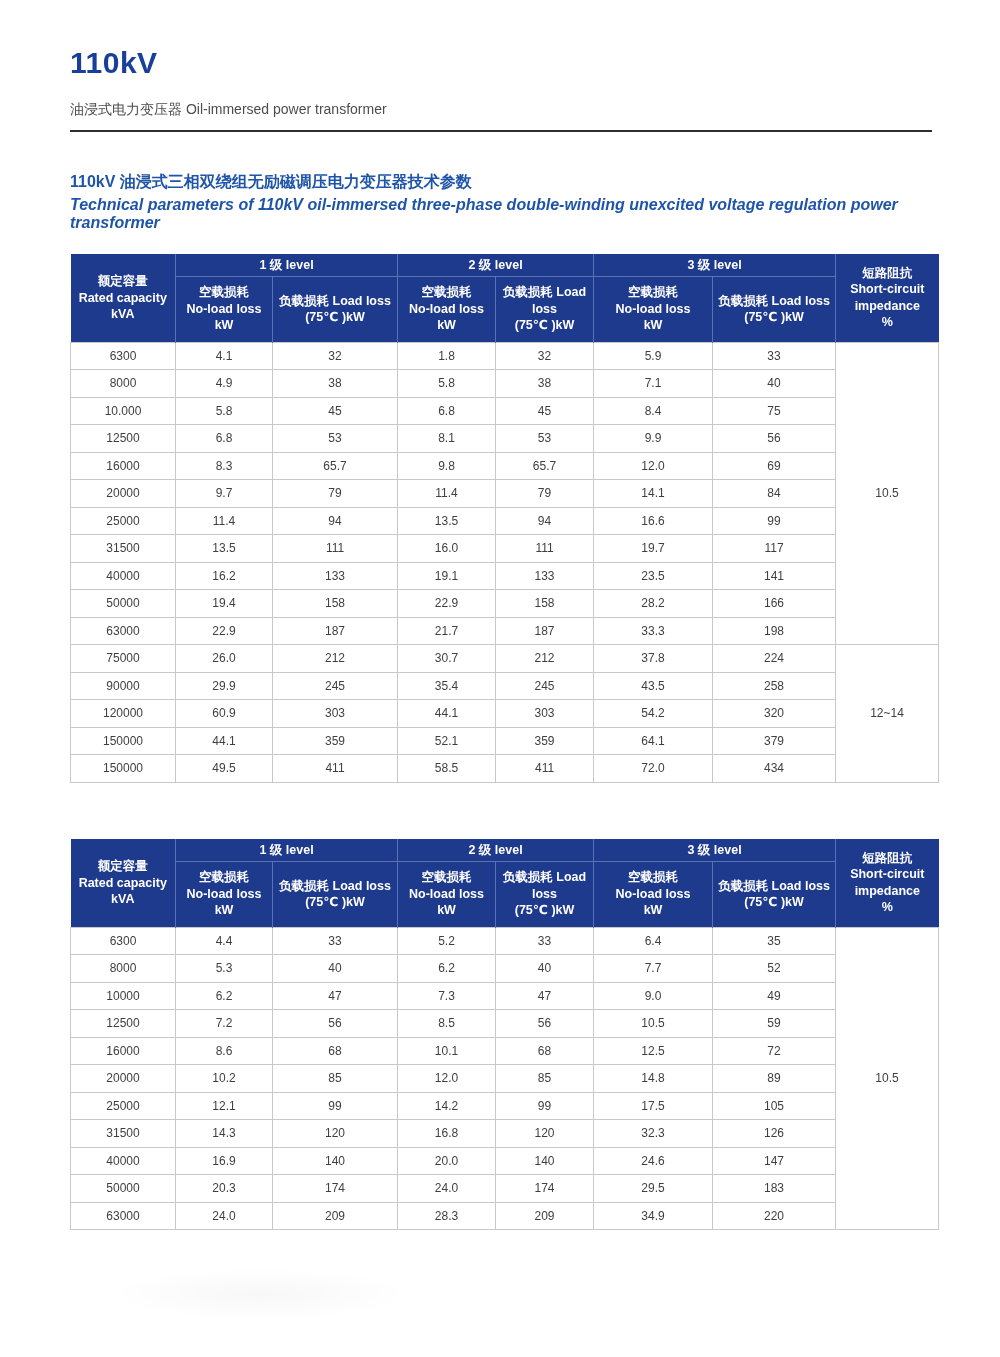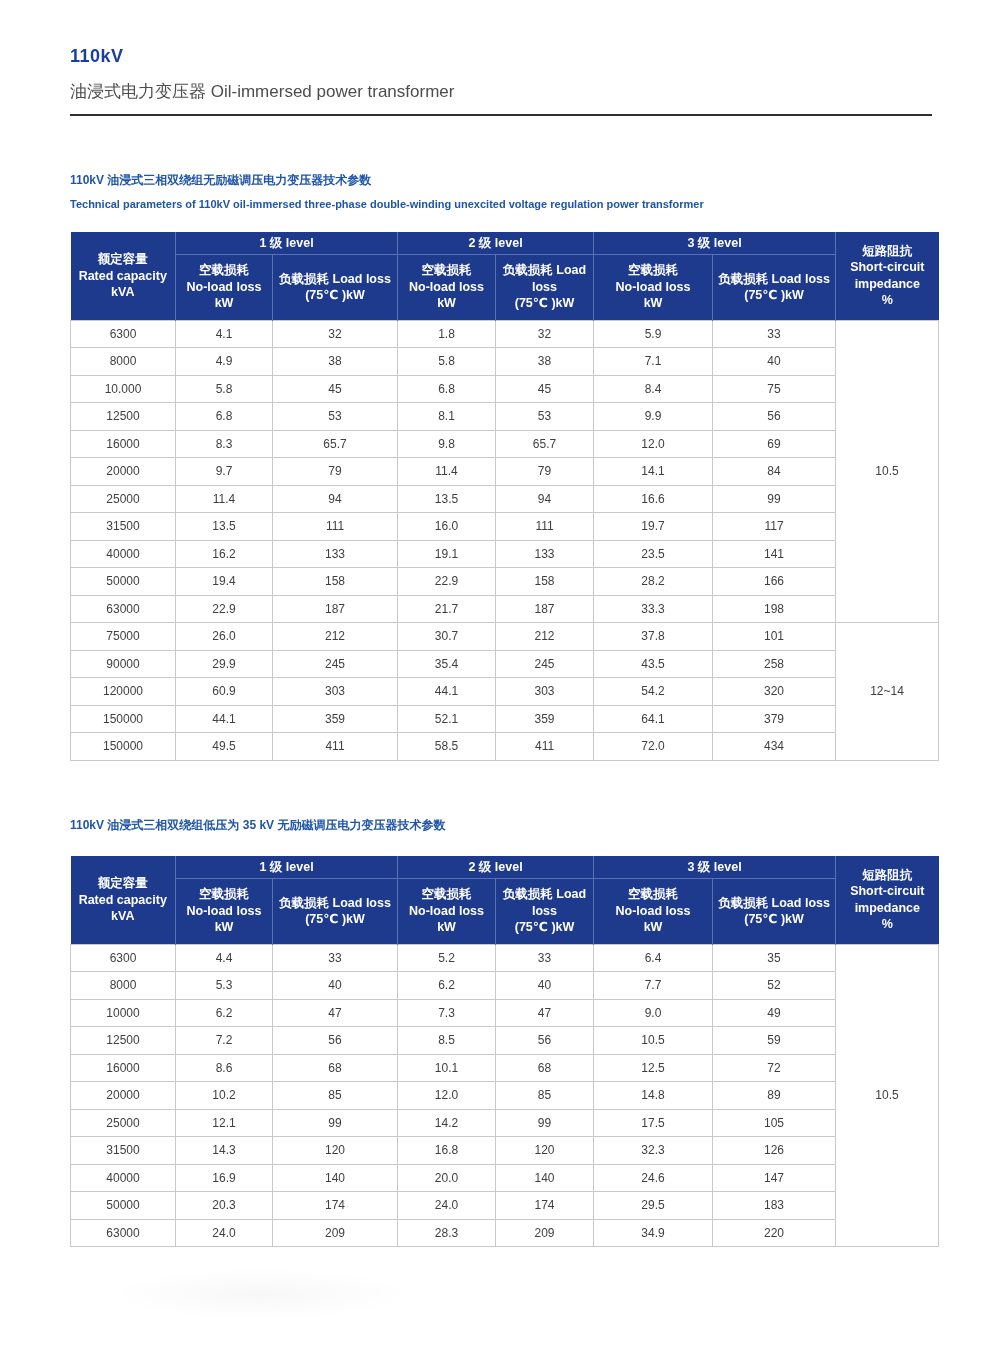--- a/index.html
+++ b/index.html
@@ -8,46 +8,47 @@
     position: relative;
     width: 1000px;
     height: 1357px;
     background: #ffffff;
     font-family: "Liberation Sans", "DejaVu Sans", sans-serif;
     overflow: hidden;
   }
   .page-header { position: absolute; left: 70px; top: 46px; width: 862px; }
   .page-title {
     margin: 0;
-    font-size: 18px;
+    font-size: 30px;
     font-weight: 700;
     color: var(--headingblue, #1a3f9b);
     letter-spacing: 0.5px;
   }
   .page-sub {
-    font-size: 17px;
+    font-size: 14px;
     color: var(--textgray, #4d4d4d);
-    margin-top: 13px;
+    margin-top: 21px;
     padding-bottom: 11px;
     border-bottom: 2px solid var(--rule, #2e2e2e);
   }
   .section { position: absolute; left: 70px; width: 868px; }
   #section-0 { top: 172px; }
   #section-1 { top: 817px; }
   .section-title {
     margin: 0;
-    font-size: 12px;
+    font-size: 16px;
     font-weight: 600;
     color: var(--titleblue, #1f55a8);
   }
   .section-sub {
-    font-size: 11px;
+    font-size: 16px;
     font-weight: 600;
     color: var(--titleblue, #1f55a8);
-    margin-top: 9px;
+    margin-top: 3px;
+    font-style: italic;
   }
   table.params {
     border-collapse: collapse;
     table-layout: fixed;
     width: 868px;
     margin-top: 22px;
   }
   thead th {
     background: var(--navy, #1e3a8c);
     color: #ffffff;
@@ -237,21 +238,21 @@
             <td>33.3</td>
             <td>198</td>
           </tr>
           <tr>
             <td>75000</td>
             <td>26.0</td>
             <td>212</td>
             <td>30.7</td>
             <td>212</td>
             <td>37.8</td>
-            <td>101</td>
+            <td>224</td>
             <td rowspan="5">12~14</td>
           </tr>
           <tr>
             <td>90000</td>
             <td>29.9</td>
             <td>245</td>
             <td>35.4</td>
             <td>245</td>
             <td>43.5</td>
             <td>258</td>
@@ -281,21 +282,20 @@
             <td>58.5</td>
             <td>411</td>
             <td>72.0</td>
             <td>434</td>
           </tr>
         </tbody>
     </table>
   </div>
 
   <div class="section" id="section-1">
-    <h2 class="section-title">110kV 油浸式三相双绕组低压为 35 kV 无励磁调压电力变压器技术参数</h2>
     <table class="params">
       <colgroup>
         <col style="width:105px">
           <col style="width:97px">
           <col style="width:125px">
           <col style="width:98px">
         <col style="width:98px">
           <col style="width:119px">
           <col style="width:123px">
           <col style="width:103px">

